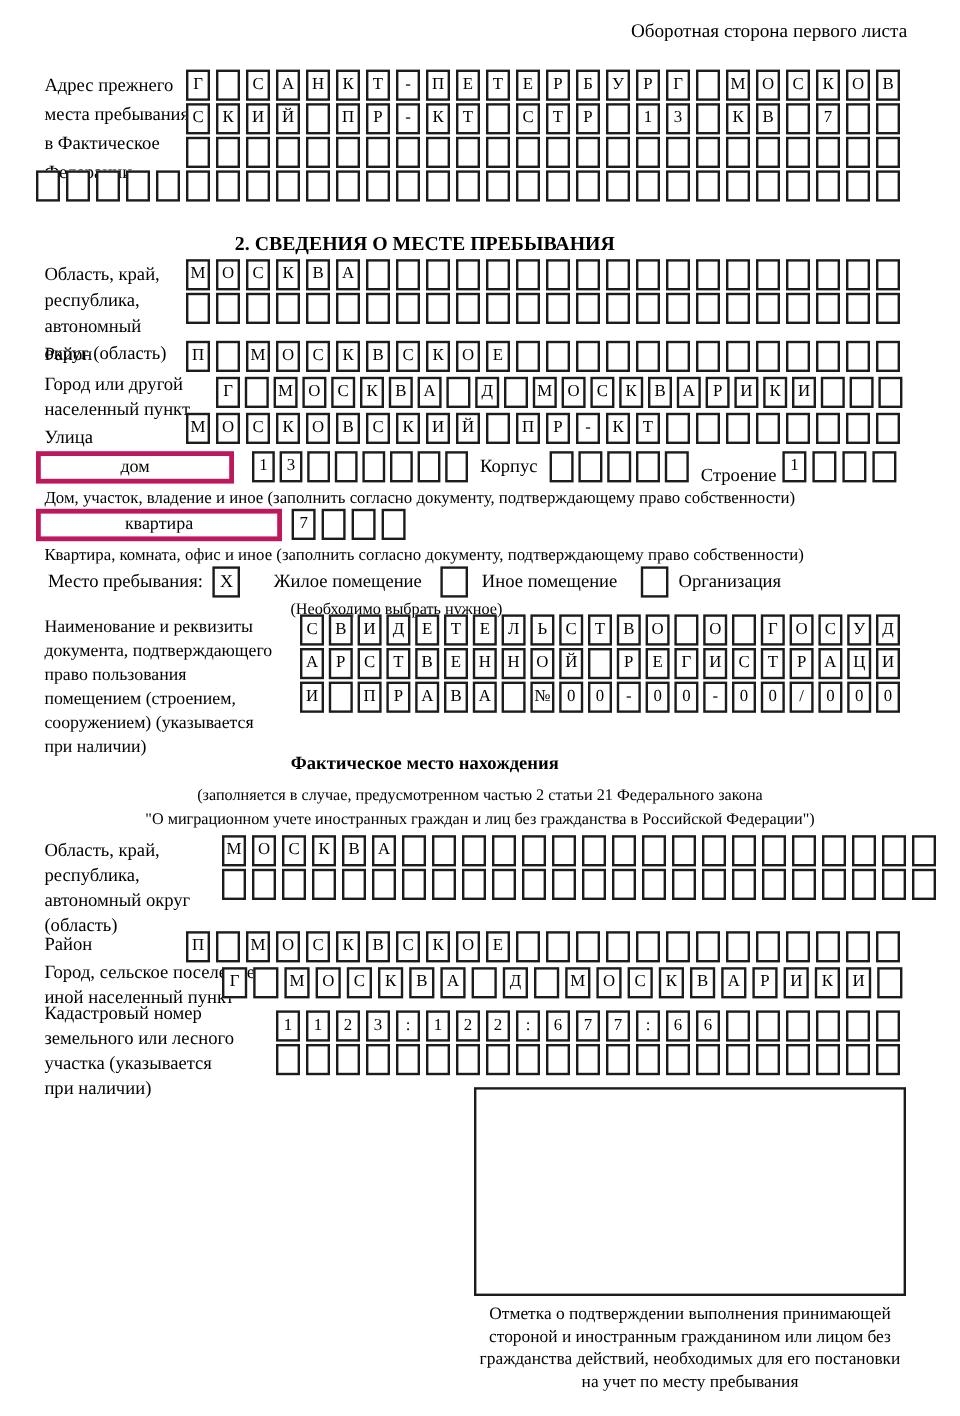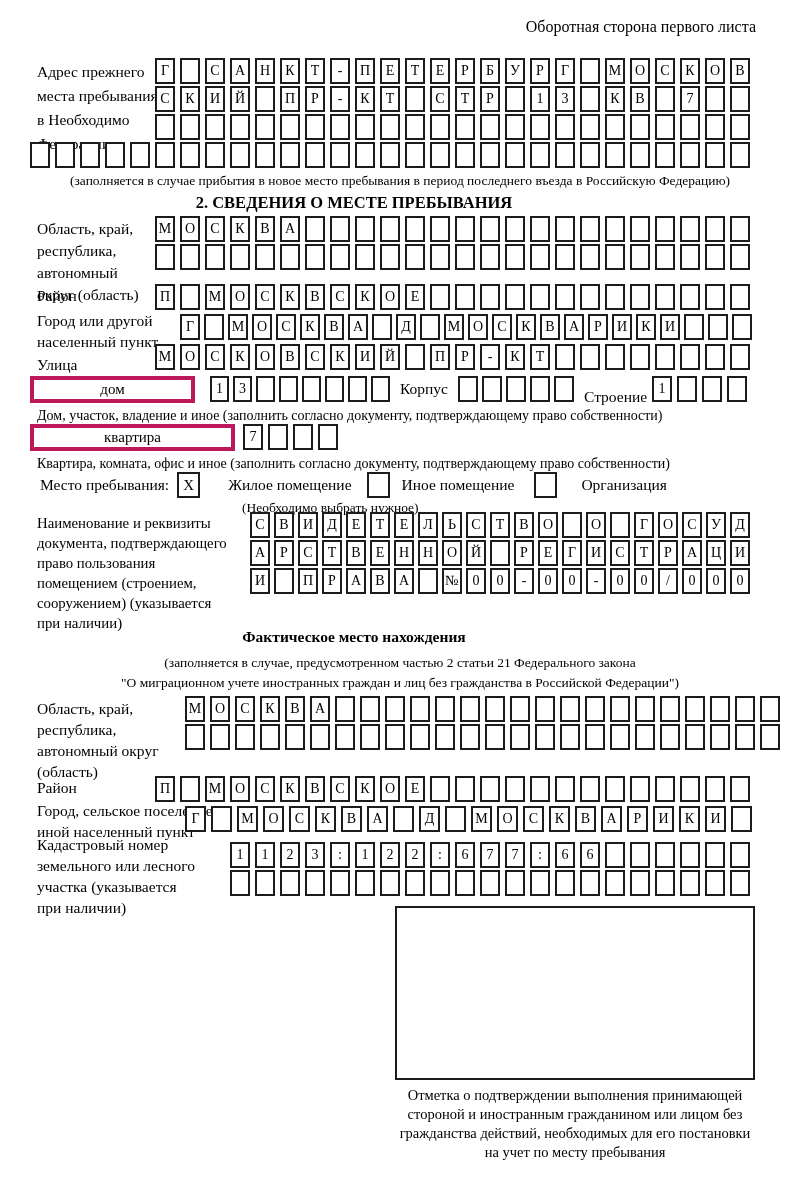--- a/index.html
+++ b/index.html
@@ -100,21 +100,21 @@
 </head>
 <body>
 
 <div id="page">
 
   <div id="page-header">Оборотная сторона первого листа</div>
 
   <div class="lbl" id="lbl-prev">
       <div class="lbl-line">Адрес прежнего</div>
       <div class="lbl-line">места пребывания</div>
-      <div class="lbl-line">в Необходимо</div>
+      <div class="lbl-line">в Фактическое</div>
       <div class="lbl-line">Федерации</div>
     </div>
   <div class="cellrow" id="row-prev-1">
       <span class="cell">Г</span>
       <span class="cell"></span>
       <span class="cell">С</span>
       <span class="cell">А</span>
       <span class="cell">Н</span>
       <span class="cell">К</span>
       <span class="cell">Т</span>
@@ -212,21 +212,20 @@
       <span class="cell"></span>
       <span class="cell"></span>
       <span class="cell"></span>
       <span class="cell"></span>
       <span class="cell"></span>
       <span class="cell"></span>
       <span class="cell"></span>
       <span class="cell"></span>
       <span class="cell"></span>
     </div>
-  <div class="note center" id="note-prev">(заполняется в случае прибытия в новое место пребывания в период последнего въезда в Российскую Федерацию)</div>
 
   <div class="sect-title" id="title-s2">2. СВЕДЕНИЯ О МЕСТЕ ПРЕБЫВАНИЯ</div>
 
   <div class="lbl" id="lbl-obl">
       <div class="lbl-line">Область, край,</div>
       <div class="lbl-line">республика,</div>
       <div class="lbl-line">автономный</div>
       <div class="lbl-line">округ (область)</div>
     </div>
   <div class="cellrow" id="row-obl-1">
@@ -406,21 +405,21 @@
     </div>
   <div class="note" id="note-kvart">Квартира, комната, офис и иное (заполнить согласно документу, подтверждающему право собственности)</div>
 
   <div id="mesto-row">
     <span>Место пребывания:</span>
     <span class="chk" style="margin-left:8px;">X</span>
     <span style="margin-left:28px;">Жилое помещение</span>
     <span class="chk" style="margin-left:15px;"></span>
     <span style="margin-left:12px;">Иное помещение</span>
     <span class="chk" style="margin-left:20px;"></span>
-    <span style="margin-left:24px;">Организация</span>
+    <span style="margin-left:8px;">Организация</span>
   </div>
   <div class="note" id="note-mesto">(Необходимо выбрать нужное)</div>
 
   <div class="lbl lh20" id="lbl-doc">
       <div class="lbl-line">Наименование и реквизиты</div>
       <div class="lbl-line">документа, подтверждающего</div>
       <div class="lbl-line">право пользования</div>
       <div class="lbl-line">помещением (строением,</div>
       <div class="lbl-line">сооружением) (указывается</div>
       <div class="lbl-line">при наличии)</div>

